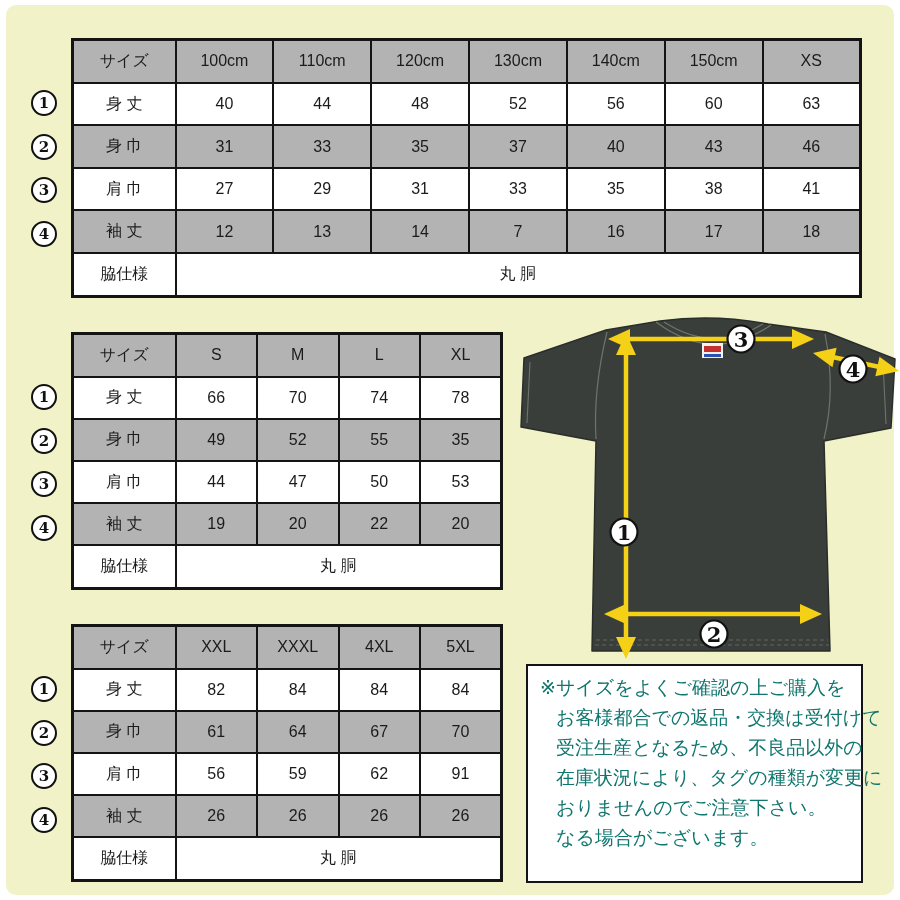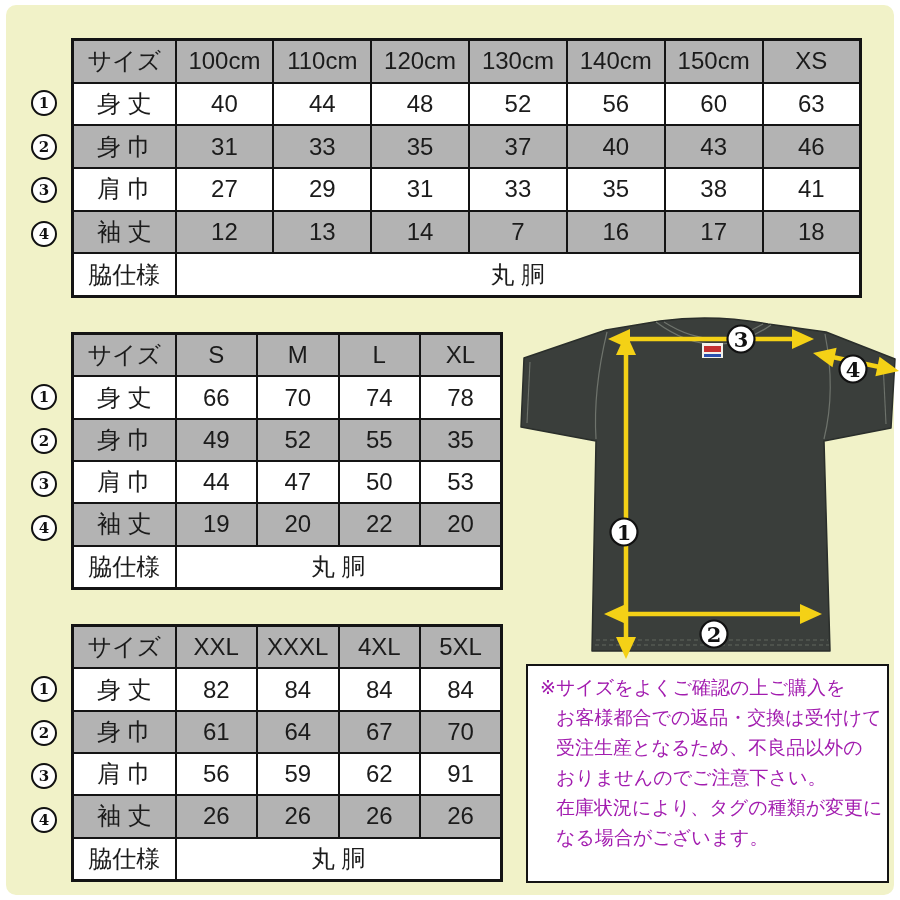--- a/index.html
+++ b/index.html
@@ -8,21 +8,21 @@
     font-family:"Liberation Sans","DejaVu Sans",sans-serif;
     position:relative;overflow:hidden;
   }
   .canvas{
     position:absolute;left:6px;top:5px;right:6px;bottom:5px;
     background:#f1f2c8;border-radius:10px;
   }
   
   .size-table{
     position:absolute;border-collapse:collapse;table-layout:fixed;
-    background:#3b82f6;font-size:24px;color:#1b1b1b;
+    background:#3b82f6;font-size:16px;color:#1b1b1b;
     border:3px solid #141414;
   }
   .size-table td{
     border:2px solid #141414;text-align:center;vertical-align:middle;padding:0;
     overflow:hidden;white-space:nowrap;
   }
   .size-table tr.gray{background:#b3b3b3;}
   .size-table tr.white{background:#ffffff;}
   .t1{left:65px;top:33px;width:791px;height:260px;}
   .t2{left:65px;top:327px;width:432px;height:258px;}
@@ -39,23 +39,23 @@
     font-size:15px;line-height:22px;text-align:center;font-weight:bold;
   }
   
   .shirt-svg{position:absolute;left:500px;top:310px;}
   .shirt-marker-text{
     font-family:"DejaVu Serif","Liberation Serif",serif;
     font-size:21px;font-weight:bold;fill:#111;
   }
   
   .notice-box{
-    position:absolute;left:520px;top:659px;width:363px;height:219px;
+    position:absolute;left:520px;top:659px;width:337px;height:219px;
     background:#ffffff;border:2px solid #141414;box-sizing:border-box;
-    padding:7px 8px 0 12px;color:#a21caf;font-size:19px;line-height:30px;
+    padding:7px 8px 0 12px;color:#0f766e;font-size:19px;line-height:30px;
   }
   .notice-line{white-space:nowrap;}
   .notice-line.indent{padding-left:16px;}
 </style>
 </head>
 <body>
 
 <div class="canvas">
 
   <table class="size-table t1">
@@ -298,18 +298,18 @@
       <text class="shirt-marker-text" x="235" y="31.5" text-anchor="middle">3</text>
       <circle cx="347" cy="54" r="13.5" fill="#fff" stroke="#111" stroke-width="2.2"></circle>
       <text class="shirt-marker-text" x="347" y="61.5" text-anchor="middle">4</text>
     </g>
   </svg>
 
   <div class="notice-box">
       <div class="notice-line">※サイズをよくご確認の上ご購入を</div>
       <div class="notice-line indent">お客様都合での返品・交換は受付けて</div>
       <div class="notice-line indent">受注生産となるため、不良品以外の</div>
+      <div class="notice-line indent">在庫状況により、タグの種類が変更に</div>
       <div class="notice-line indent">おりませんのでご注意下さい。</div>
-      <div class="notice-line indent">在庫状況により、タグの種類が変更に</div>
       <div class="notice-line indent">なる場合がございます。</div>
     </div>
 
 </div>
 
 </body></html>

